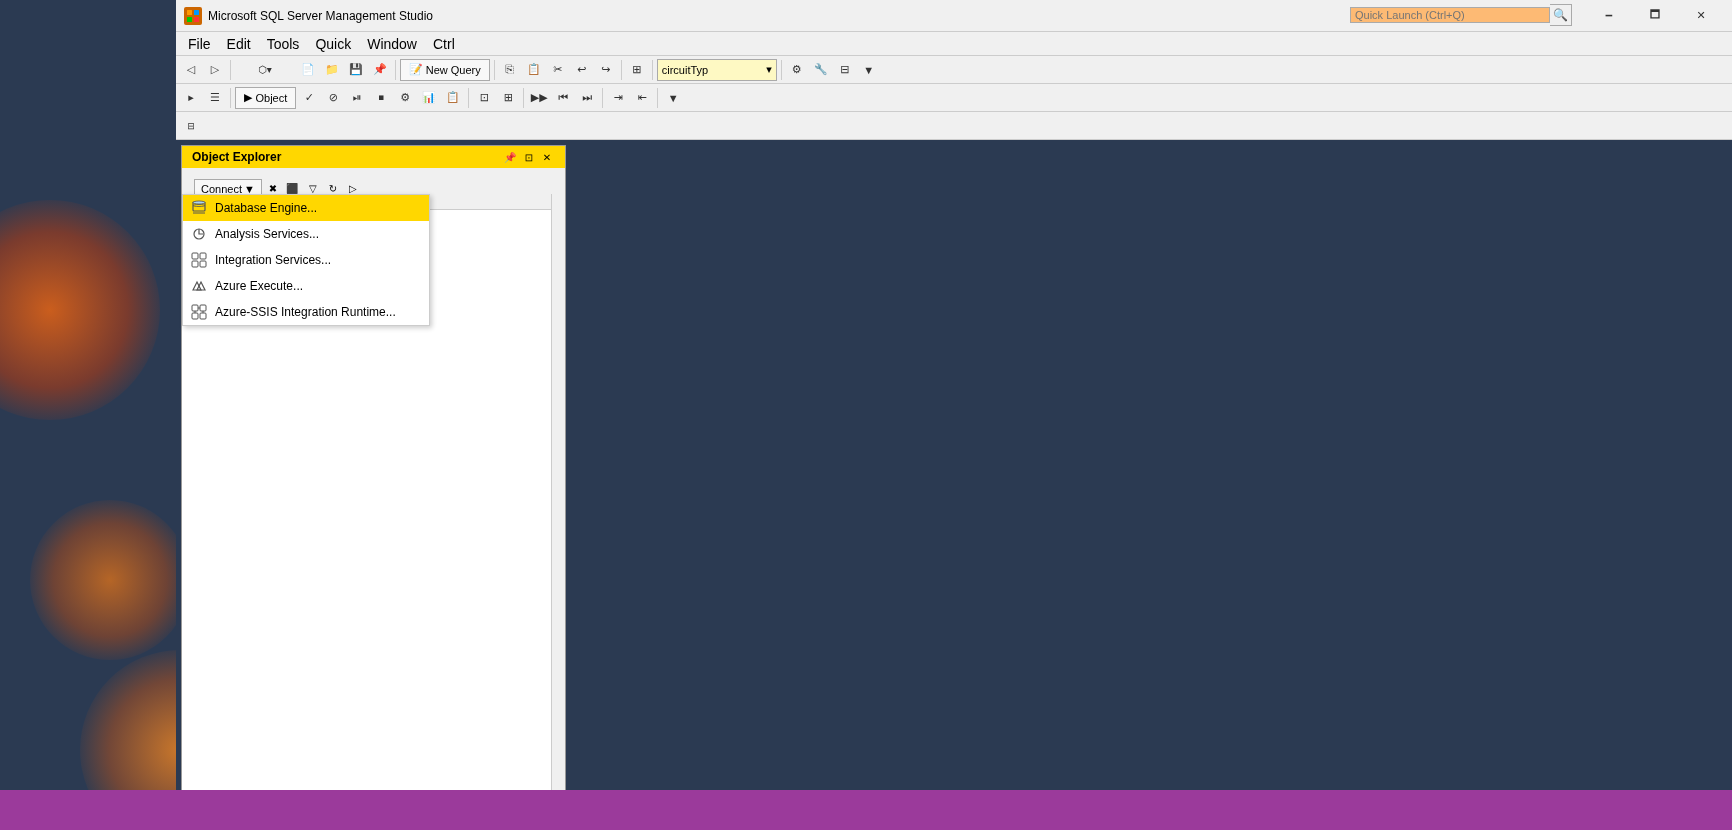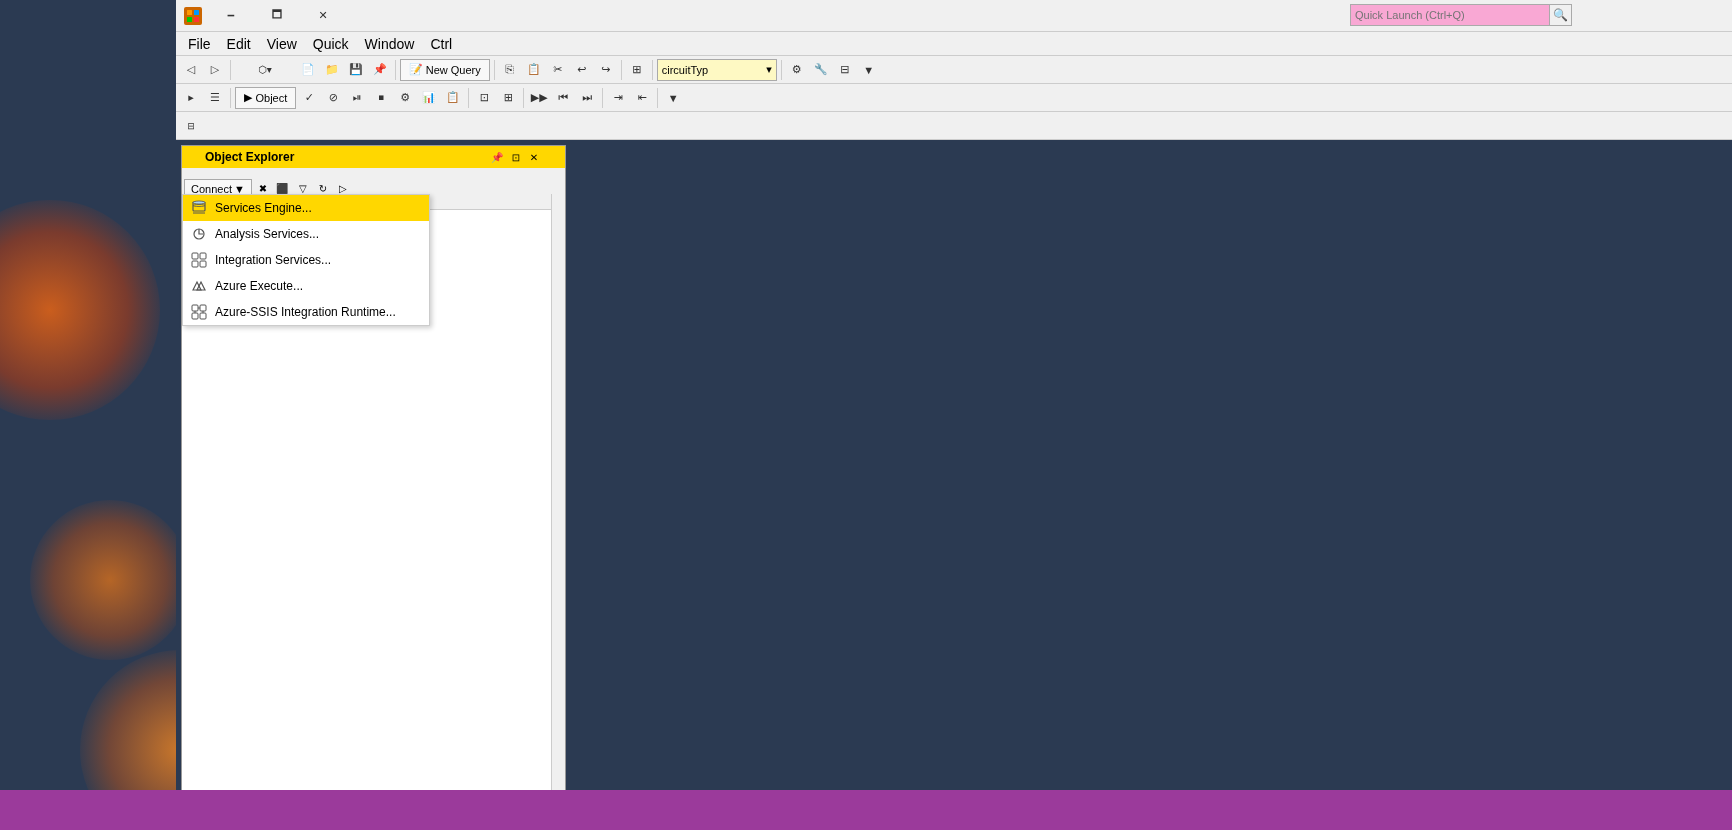--- a/index.html
+++ b/index.html
@@ -99,26 +99,26 @@
       color: #333;
     }
 
     
     .quick-launch {
       position: absolute;
       right: 160px; top: 4px;
       display: flex; align-items: center;
     }
     .quick-launch input {
-      width: 200px; height: 22px;
+      width: 200px; height: 16px;
       border: 1px solid #aaa;
       padding: 0 4px;
       font-size: 11px;
       color: #999;
-      background: #f9a8d4;
+      background: #fdba74;
     }
     .quick-launch-icon {
       width: 22px; height: 22px;
       background: #f0f0f0;
       border: 1px solid #aaa;
       border-left: none;
       display: flex; align-items: center; justify-content: center;
       font-size: 12px;
     }
 
@@ -234,21 +234,21 @@
       display: flex;
       flex-direction: column;
       flex-shrink: 0;
       position: relative;
     }
     .oe-title-bar {
       height: 22px;
       background: #ffd700;
       display: flex;
       align-items: center;
-      padding: 0 23px;
+      padding: 0 10px;
       font-size: 12px;
       font-weight: bold;
       color: #000;
     }
     .oe-title-controls {
       margin-left: auto;
       display: flex; gap: 2px;
     }
     .oe-title-btn {
       width: 16px; height: 16px;
@@ -257,21 +257,21 @@
       cursor: pointer;
       font-size: 10px;
       display: flex; align-items: center; justify-content: center;
     }
     .oe-toolbar {
       height: 42px;
       background: #f0f0f0;
       border-bottom: 1px solid #ccc;
       display: flex;
       align-items: center;
-      padding: 0 2px;
+      padding: 0 12px;
       gap: 2px;
     }
     .oe-connect-btn {
       height: 20px;
       border: 1px solid #aaa;
       background: #f8f8f8;
       padding: 0 6px;
       font-size: 11px;
       cursor: pointer;
       display: flex; align-items: center; gap: 2px;
@@ -374,35 +374,36 @@
 
   <div class="title-bar">
     <div class="title-bar-icon">
       <svg viewBox="0 0 14 14" fill="none">
         <rect x="1" y="1" width="5" height="5" fill="#f90" rx="0.5"></rect>
         <rect x="8" y="1" width="5" height="5" fill="#09f" rx="0.5"></rect>
         <rect x="1" y="8" width="5" height="5" fill="#0c0" rx="0.5"></rect>
         <rect x="8" y="8" width="5" height="5" fill="#f33" rx="0.5"></rect>
       </svg>
     </div>
+    <span class="title-bar-text">Microsoft SQL Server Management Studio</span>
     <div class="quick-launch">
       <input type="text" style="color: rgb(102, 102, 102); font-size: 11px;" placeholder="Quick Launch (Ctrl+Q)">
       <div class="quick-launch-icon">🔍</div>
     </div>
     <div class="title-bar-controls">
       <button class="title-btn">🗕</button>
       <button class="title-btn">🗖</button>
       <button class="title-btn close">✕</button>
     </div>
   </div>
 
   <div class="menu-bar">
     <div class="menu-item">File</div>
     <div class="menu-item">Edit</div>
-    <div class="menu-item">View</div>
+    <div class="menu-item">Tools</div>
     <div class="menu-item">Quick</div>
     <div class="menu-item">Window</div>
     <div class="menu-item">Ctrl</div>
   </div>
 
   <div class="main-toolbar">
     <button class="tb-btn">◁</button>
     <button class="tb-btn">▷</button>
     <div class="tb-separator"></div>
     <button class="tb-btn" style="width:60px;font-size:10px;">⬡▾</button>
@@ -495,21 +496,21 @@
       <div class="dropdown-menu">
         <div class="dropdown-item active">
           <div class="dropdown-item-icon">
             <svg width="16" height="16" viewBox="0 0 16 16">
               <rect x="2" y="2" width="12" height="9" rx="1" fill="none" stroke="#555" stroke-width="1.2"></rect>
               <ellipse cx="8" cy="2.5" rx="6" ry="1.5" fill="#aad4f5" stroke="#555" stroke-width="0.8"></ellipse>
               <ellipse cx="8" cy="5.5" rx="6" ry="1" fill="none" stroke="#555" stroke-width="0.8"></ellipse>
               <line x1="2" y1="13" x2="14" y2="13" stroke="#555" stroke-width="1"></line>
             </svg>
           </div>
-          <span>Services Engine...</span>
+          <span>Database Engine...</span>
         </div>
         <div class="dropdown-item">
           <div class="dropdown-item-icon">
             <svg width="16" height="16" viewBox="0 0 16 16">
               <circle cx="8" cy="8" r="5" fill="none" stroke="#555" stroke-width="1.2"></circle>
               <path d="M8 3 L8 8 L12 8" stroke="#555" stroke-width="1.2" fill="none"></path>
             </svg>
           </div>
           <span>Analysis Services...</span>
         </div>

